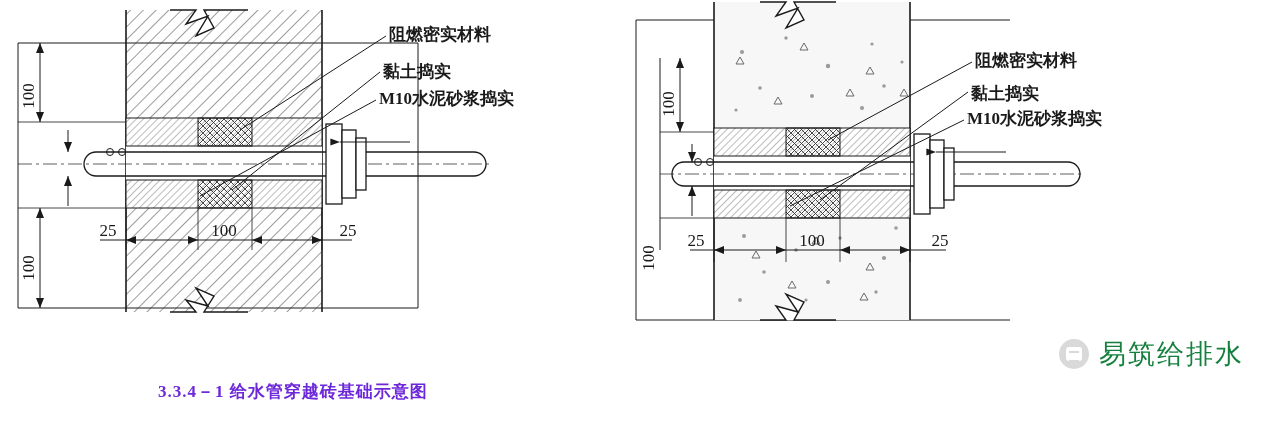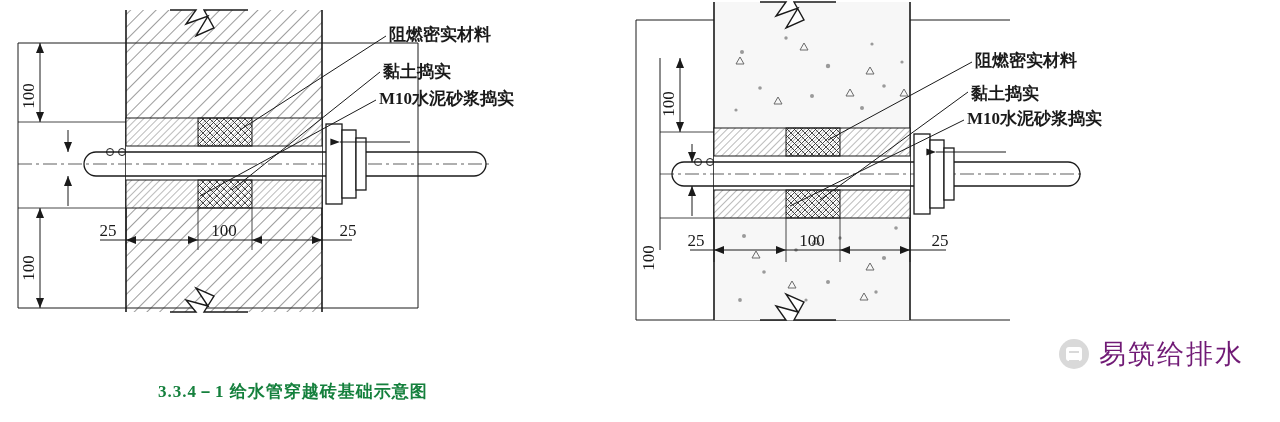--- a/index.html
+++ b/index.html
@@ -22,21 +22,21 @@
   }
   .svg-root {
     position: absolute;
     left: 0; top: 0;
   }
   .caption {
     position: absolute;
     font-family: "Liberation Serif", serif;
     font-weight: bold;
     font-size: 17px;
-    color: #15803d;
+    color: #6d28d9;
     letter-spacing: 1px;
     white-space: nowrap;
   }
   #caption-left { left: 158px; top: 380px; }
   #caption-right { left: 592px; top: 380px; }
 
   .watermark {
     position: absolute;
     right: 36px;
     top: 336px;
@@ -63,21 +63,21 @@
     content: "";
     position: absolute;
     left: 10px; top: 12px;
     width: 10px; height: 7px;
     border-top: 2px solid #d9d9d9;
     border-bottom: 2px solid #d9d9d9;
   }
   .wm-text {
     font-family: "Liberation Serif", serif;
     font-size: 27px;
-    color: #701a75;
+    color: #15803d;
     letter-spacing: 2px;
     white-space: nowrap;
   }
 </style>
 </head>
 <body>
 
 <div class="stage">
 
   <svg class="svg-root" width="1280" height="422" viewBox="0 0 1280 422">

